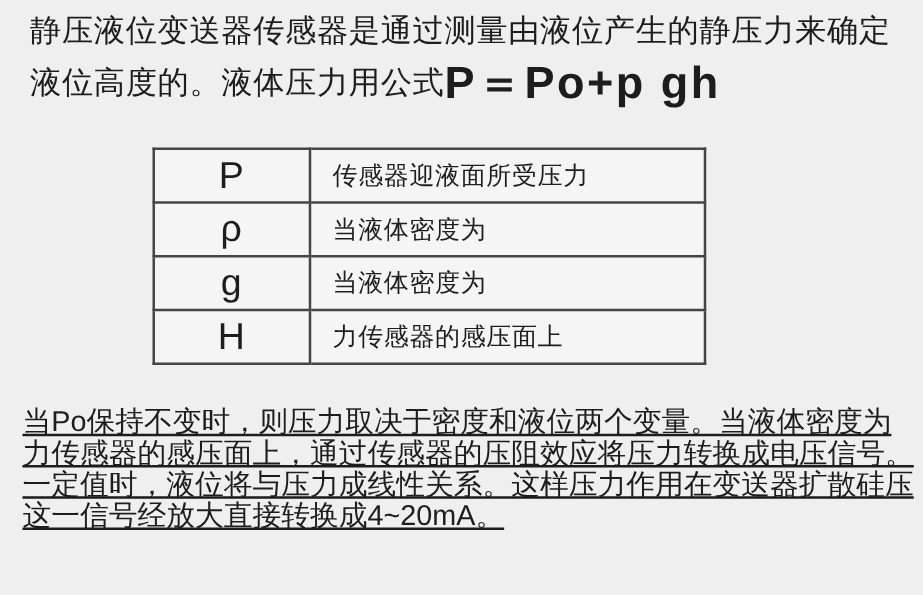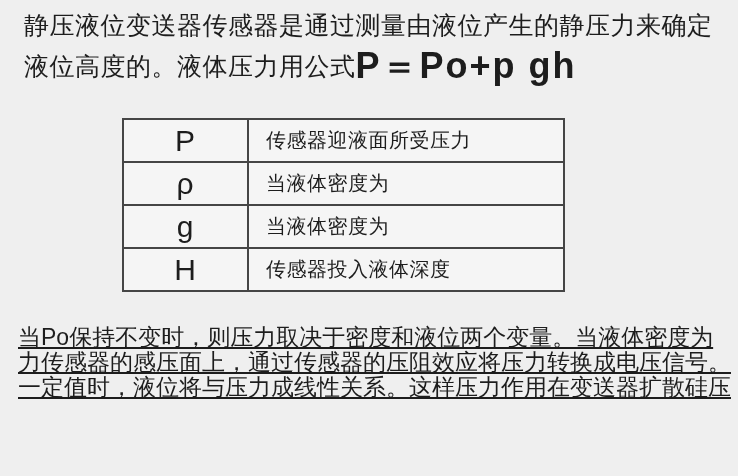--- a/index.html
+++ b/index.html
@@ -102,24 +102,25 @@
       <tr>
         <td class="sym-cell">ρ</td>
         <td class="desc-cell">当液体密度为</td>
       </tr>
       <tr>
         <td class="sym-cell">g</td>
         <td class="desc-cell">当液体密度为</td>
       </tr>
       <tr>
         <td class="sym-cell">H</td>
-        <td class="desc-cell">传感器投入液体深度</td>
+        <td class="desc-cell">力传感器的感压面上</td>
       </tr>
     </tbody>
   </table>
 
   <div class="body-paragraph">
     <div class="pline">当Po保持不变时，则压力取决于密度和液位两个变量。当液体密度为</div>
     <div class="pline">力传感器的感压面上，通过传感器的压阻效应将压力转换成电压信号。</div>
     <div class="pline">一定值时，液位将与压力成线性关系。这样压力作用在变送器扩散硅压</div>
+    <div class="pline">这一信号经放大直接转换成4~20mA。</div>
   </div>
 
 </div>
 
 </body></html>

